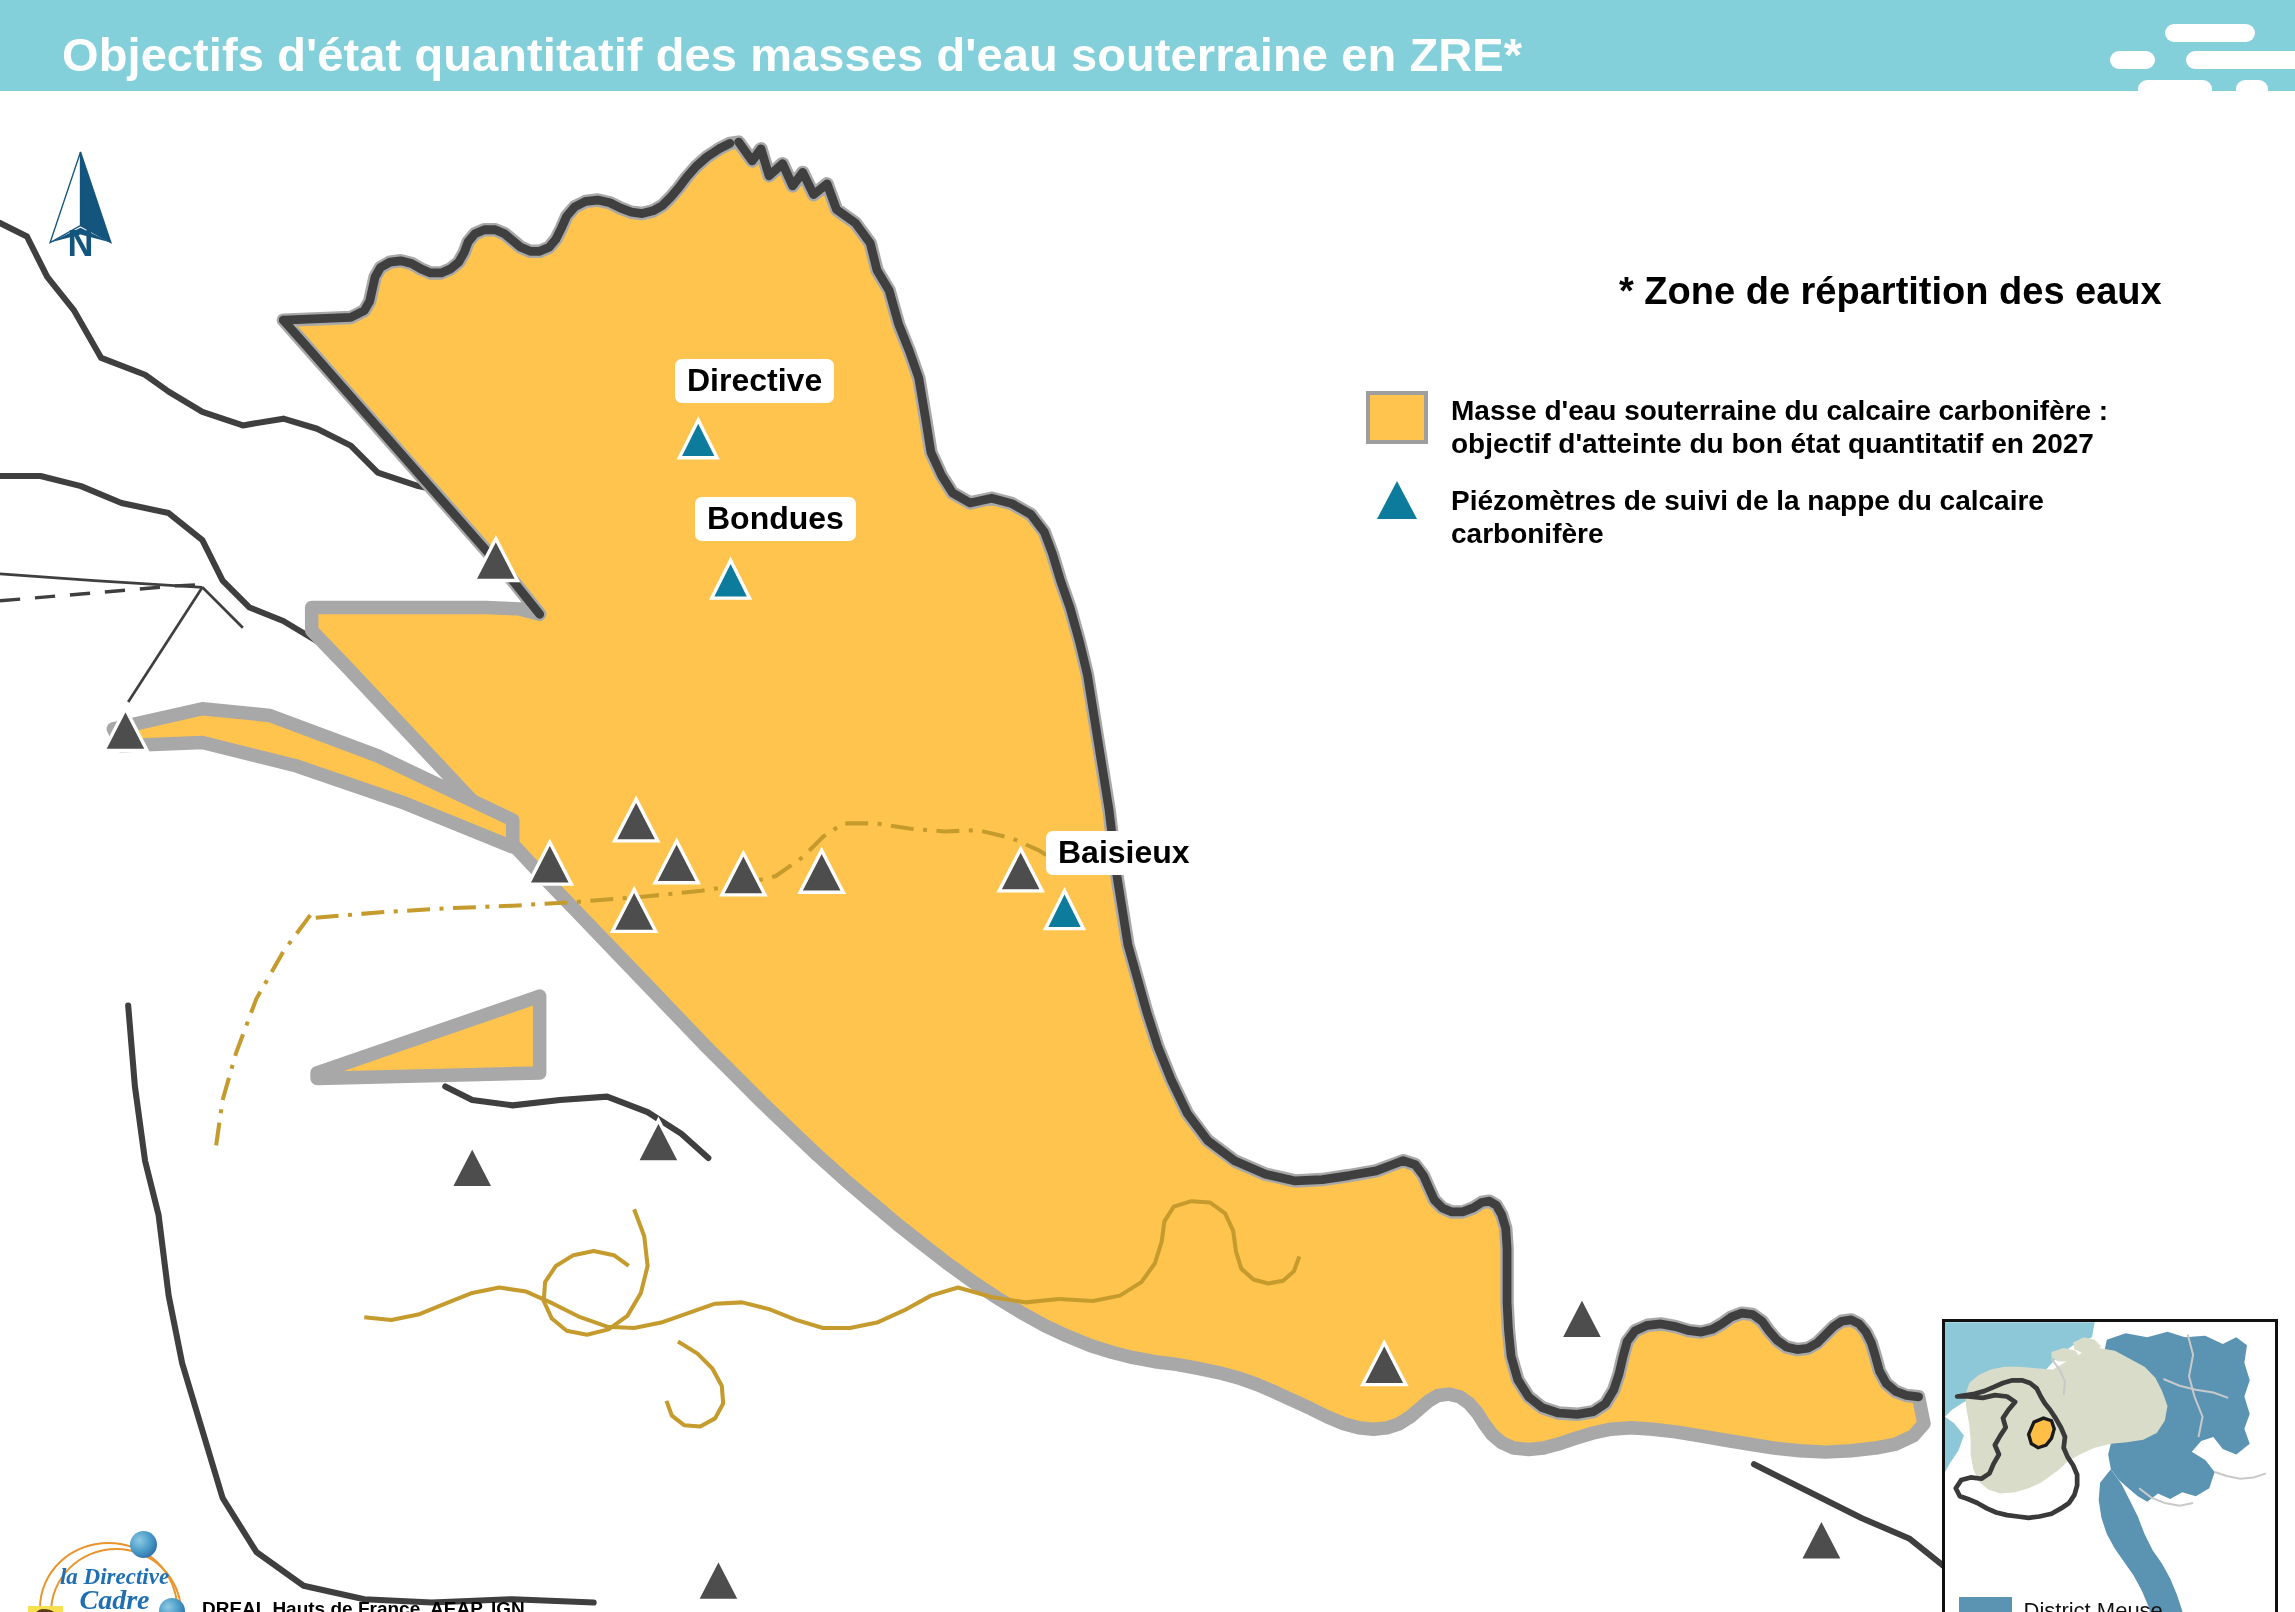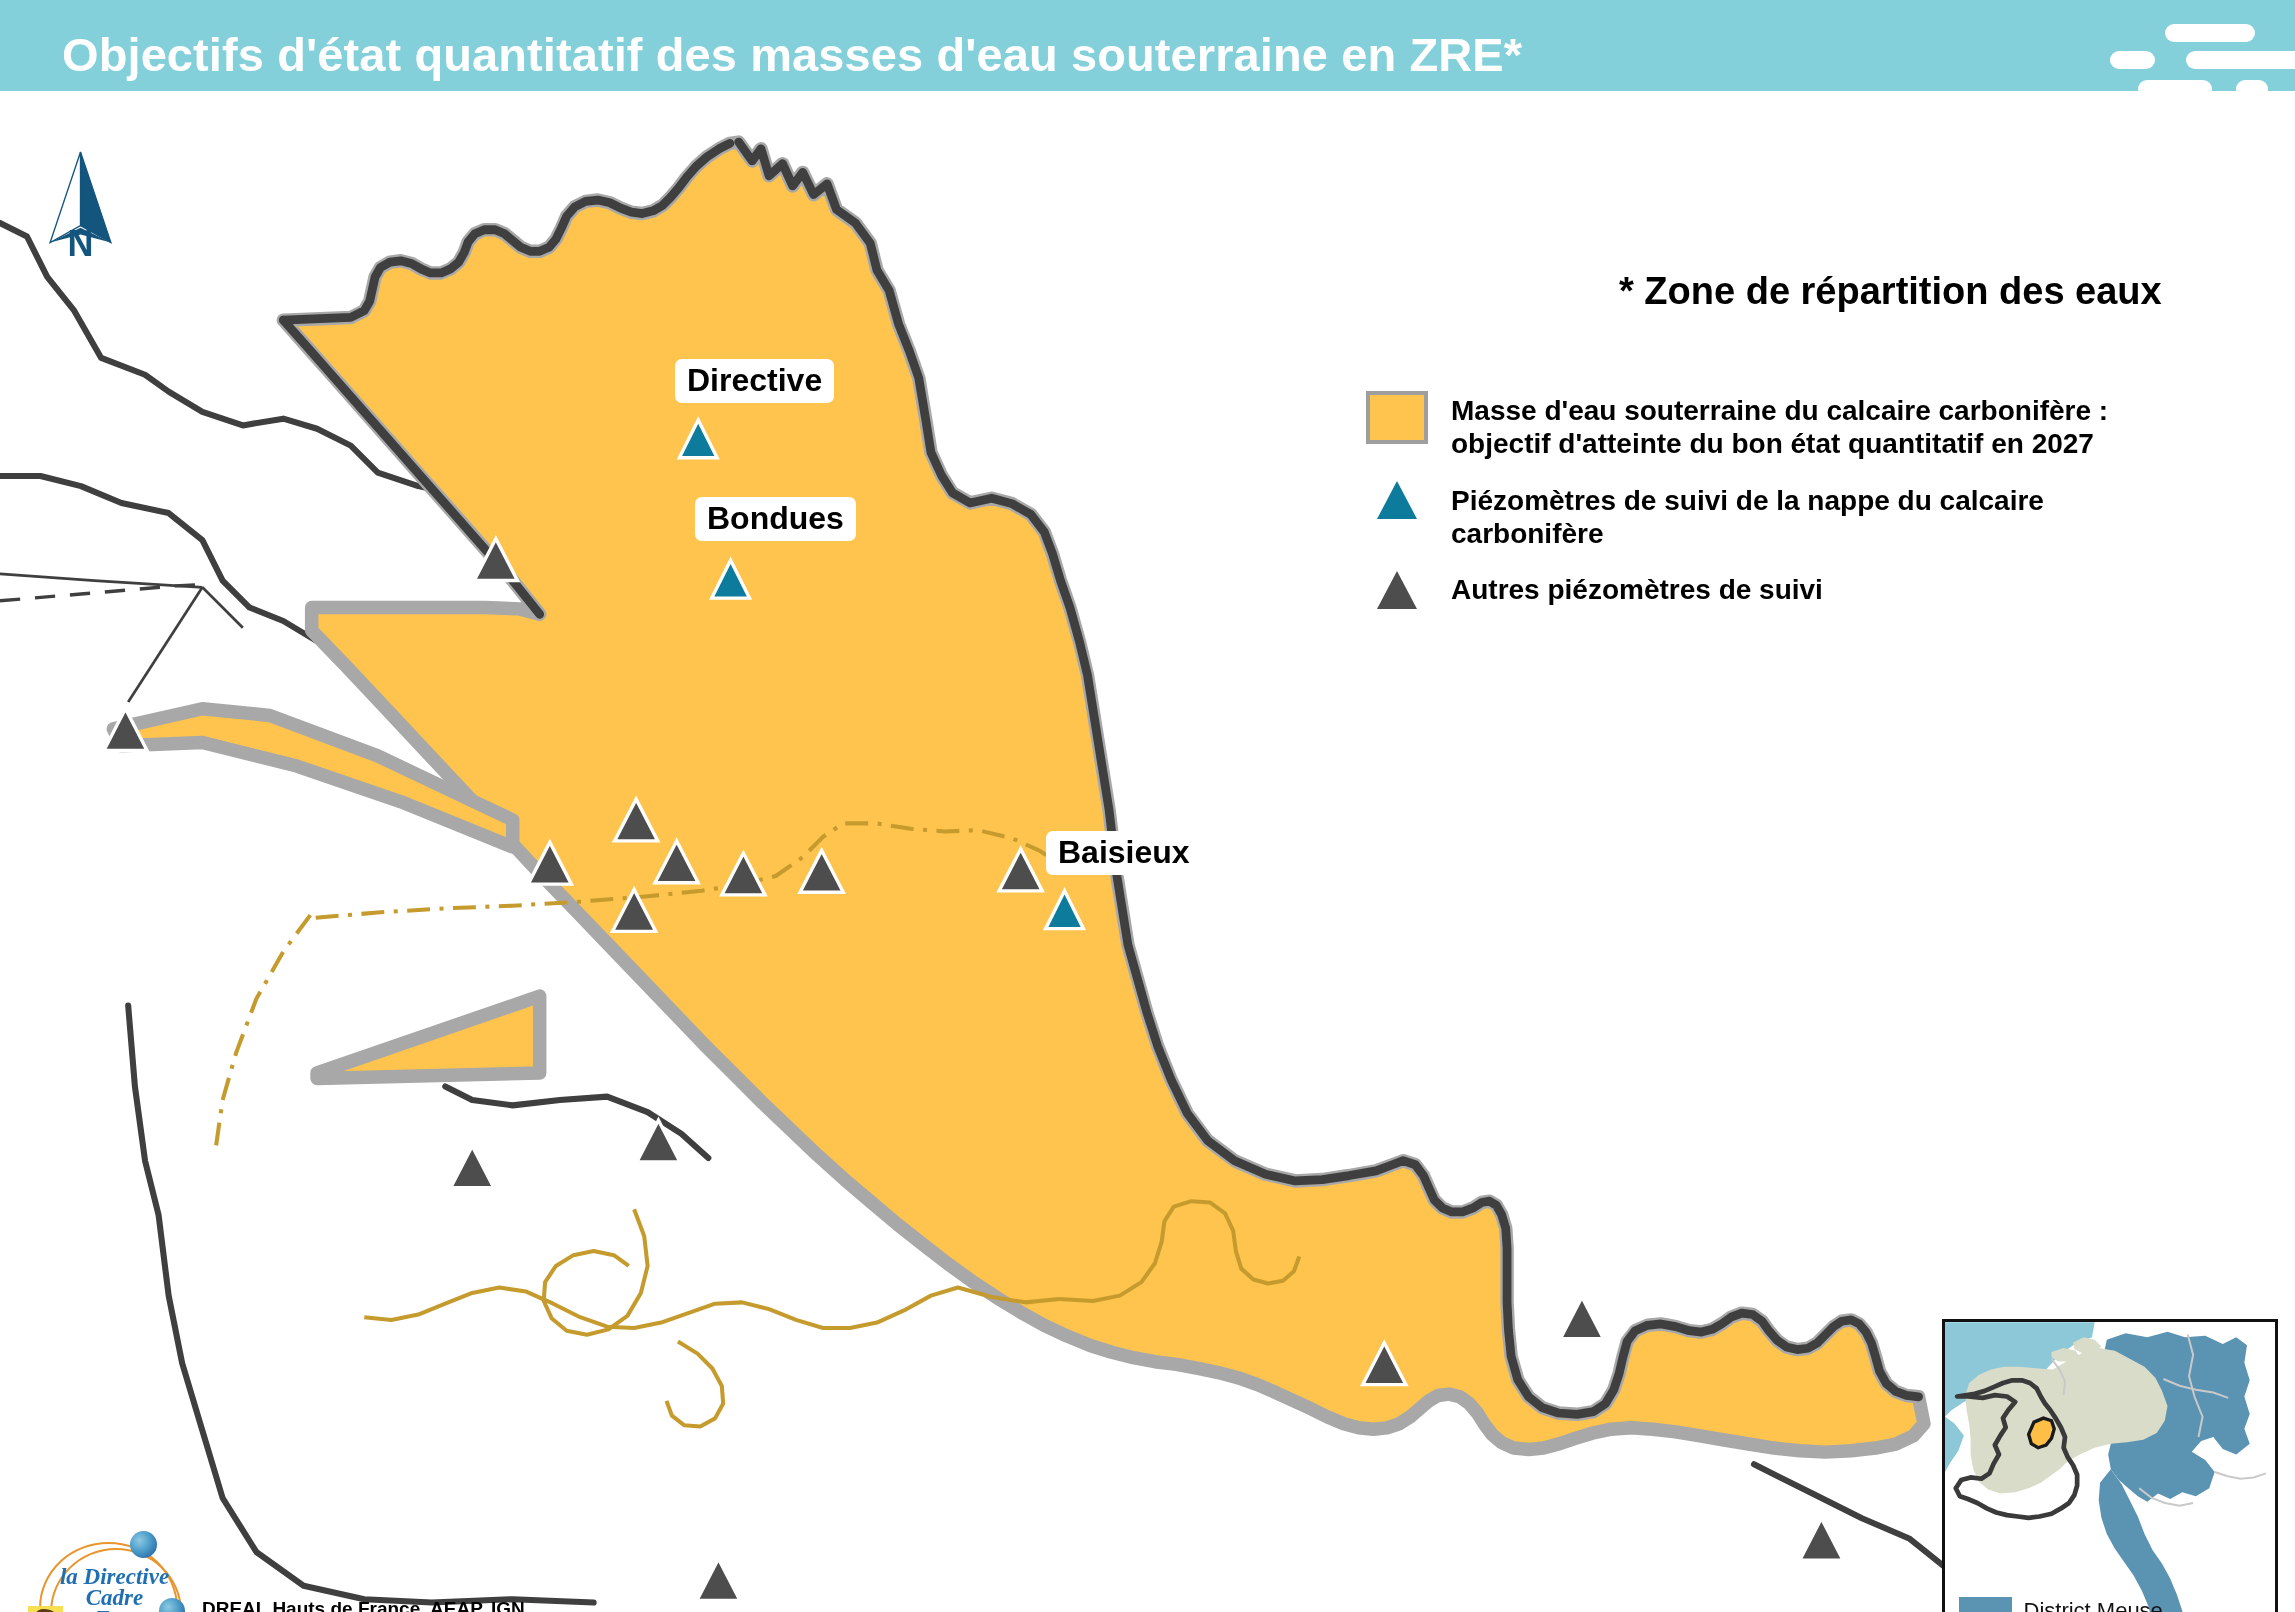--- a/index.html
+++ b/index.html
@@ -107,21 +107,21 @@
     position:absolute;left:5.4px;top:81px;width:27px;height:24px;background:#5a3a12;
     border-radius:42% 58% 30% 50% / 60% 45% 55% 40%;
   }
   #dce-logo .wordmark{
     position:absolute;left:15px;top:38px;width:145px;
     font-family:"Liberation Serif", serif;
     font-style:italic;font-weight:bold;color:#1f6fb2;
     font-size:23.6px;line-height:0.92;text-align:center;
   }
   #dce-logo .wordmark .l1{display:block;font-size:23px;}
-  #dce-logo .wordmark .l2{display:block;font-size:23px;}
+  #dce-logo .wordmark .l2{display:block;font-size:28px;}
   #dce-logo .wordmark .l3{display:block;font-size:23px;}
 
   
   #inset{
     position:absolute;left:1942px;top:1211px;width:336px;height:364px;
     border:3.4px solid #111111;box-sizing:border-box;background:#ffffff;
     overflow:hidden;
   }
   #inset-svg{position:absolute;left:0;top:0;width:329px;height:358px;}
   #inset-legend{position:absolute;left:13.5px;top:275px;}
@@ -339,26 +339,20 @@
     </div>
 
 
     <div class="legend-row">
       <div class="legend-sym">
         <div class="tri tri-blue"></div>
       </div>
       <div class="legend-text">Piézomètres de suivi de la nappe du calcaire carbonifère</div>
     </div>
 
-    <div class="legend-row">
-      <div class="legend-sym">
-        <div class="tri tri-grey"></div>
-      </div>
-      <div class="legend-text">Autres piézomètres de suivi</div>
-    </div>
 
   </div>
 
   <div class="city-label" style="left:675px;top:251px;">Directive</div>
   <div class="city-label" style="left:695px;top:389px;">Bondues</div>
   <div class="city-label" style="left:1046px;top:723px;">Baisieux</div>
 
   <div id="credits">
     <div>DREAL Hauts de France, AEAP, IGN</div>
 

